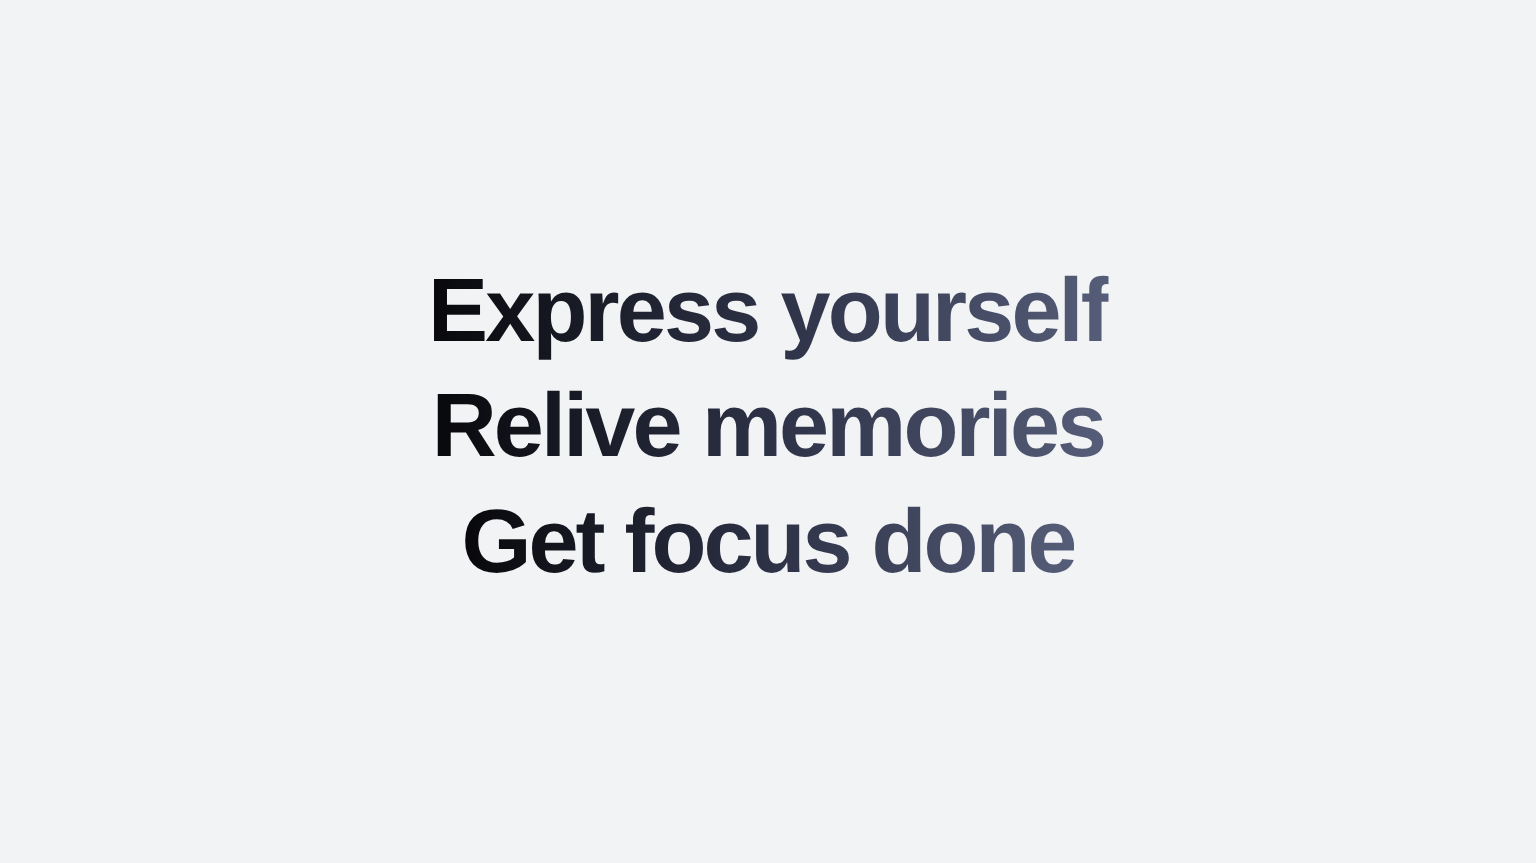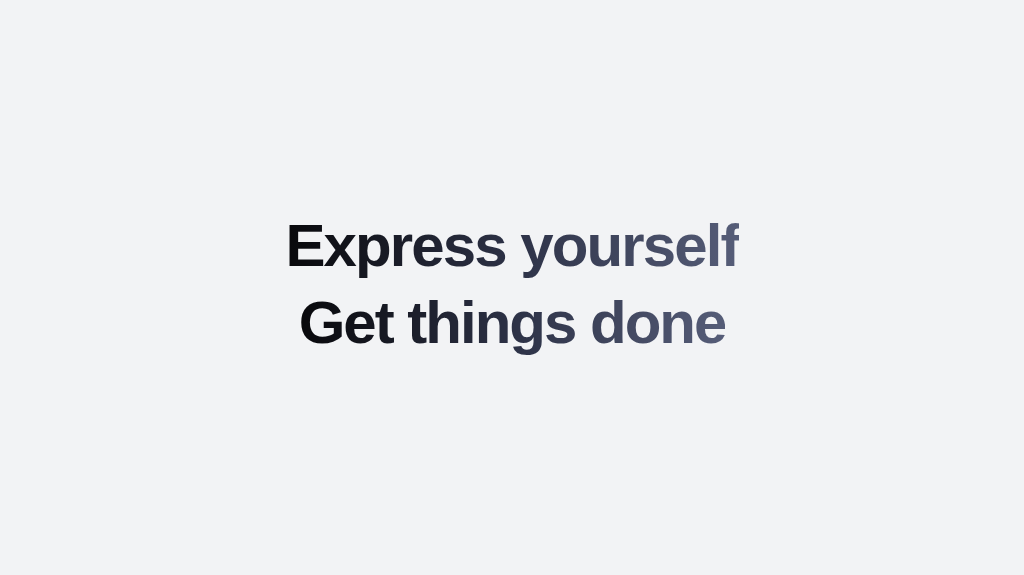--- a/index.html
+++ b/index.html
@@ -68,19 +68,20 @@
 </style>
 </head>
 <body style="background: rgb(242, 243, 245);">
 
 <div id="slide" style="background: rgb(242, 243, 245);">
 
   <div id="tagline-block">
 
     <span class="tagline-line line-1" style="background-image: linear-gradient(90deg, rgb(8, 8, 11) 0%, rgb(46, 51, 72) 52%, rgb(86, 93, 120) 100%);">Express yourself</span>
 
+    <span class="tagline-line line-2" style="background-image: linear-gradient(90deg, rgb(8, 8, 11) 0%, rgb(46, 51, 72) 52%, rgb(86, 93, 120) 100%);">Relive memories</span>
 
 
-    <span class="tagline-line line-4" style="background-image: linear-gradient(90deg, rgb(8, 8, 11) 0%, rgb(46, 51, 72) 52%, rgb(86, 93, 120) 100%);">Get things done</span>
+    <span class="tagline-line line-4" style="background-image: linear-gradient(90deg, rgb(8, 8, 11) 0%, rgb(46, 51, 72) 52%, rgb(86, 93, 120) 100%);">Get focus done</span>
 
   </div>
 
 </div>
 
 </body></html>

